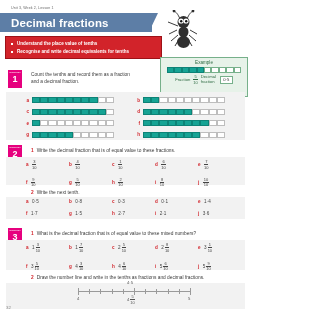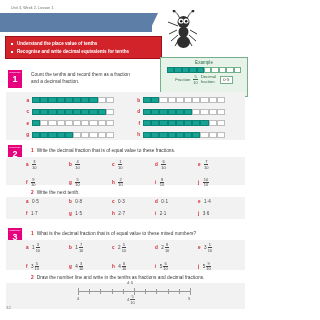--- a/index.html
+++ b/index.html
@@ -133,20 +133,21 @@
   .pageno { position: absolute; left: 6px; top: 305px; font-size: 4.4px; color: #8a8a8a; }
 </style>
 </head>
 <body>
 
 <div class="page">
 
   <div class="breadcrumb">Unit 3, Week 2, Lesson 1</div>
 
   <div class="title-banner">
+    <span class="title-text">Decimal fractions</span>
     <span class="shape"></span>
   </div>
 
   <ul class="objectives">
     <li>Understand the place value of tenths</li>
     <li>Recognise and write decimal equivalents for tenths</li>
   </ul>
 
   <svg class="mascot" viewBox="0 0 34 40">
     <g stroke="#3a3a3a" stroke-width="1" fill="none">

